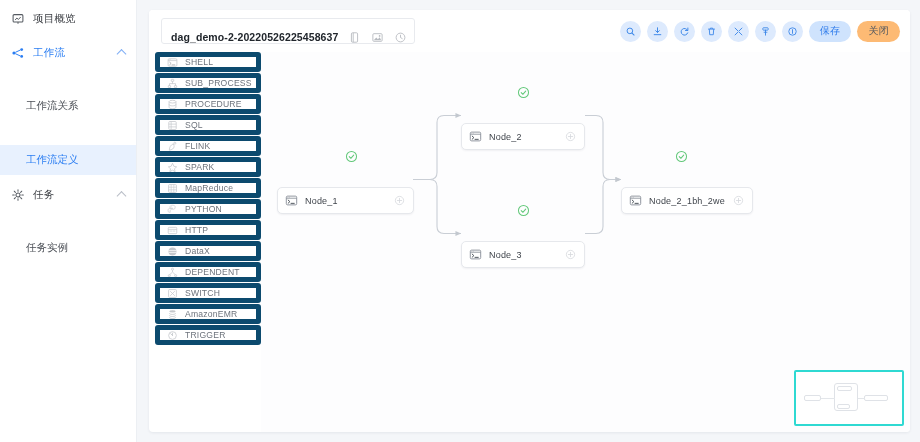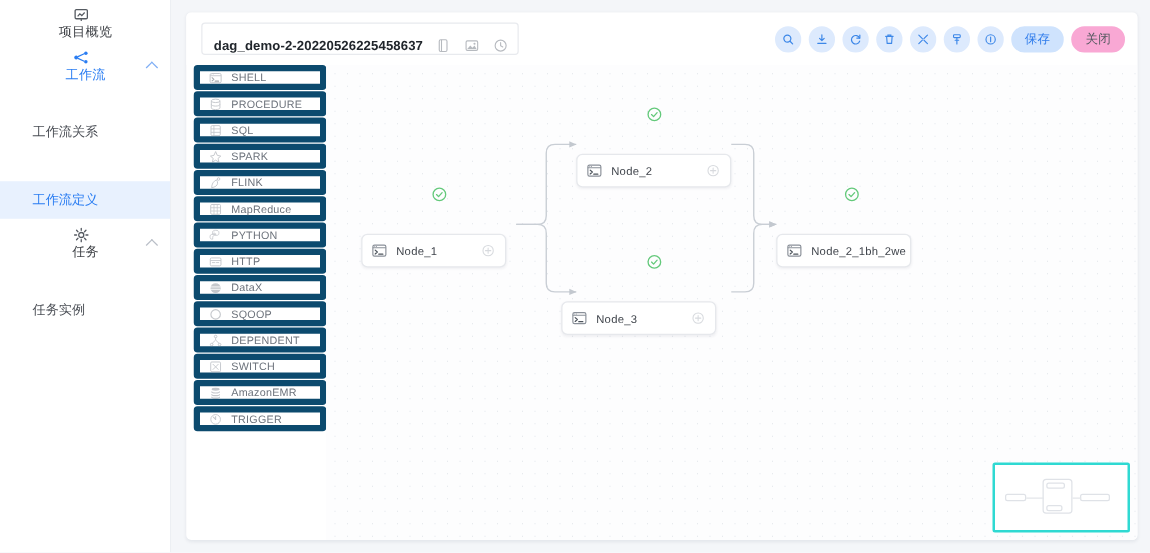--- a/index.html
+++ b/index.html
@@ -12,21 +12,21 @@
   #app { position: relative; width: 920px; height: 442px; display: flex; }
 
   
   .sidebar {
     width: 137px; height: 442px; background: #ffffff;
     border-right: 1px solid #eceff3; flex: 0 0 137px;
     padding-top: 5px; position: relative; z-index: 5;
   }
   .nav-group-head {
     display: flex; align-items: center; height: 28px;
-    padding: 0 10px 0 11px; cursor: pointer; position: relative; flex-direction: column;
+    padding: 0 10px 0 11px; cursor: pointer; position: relative;
   }
   .nav-group-head .nv-ico { width: 14px; height: 14px; flex: 0 0 14px; margin-right: 8px; display:block; }
   .nav-group-head .nv-label { font-size: 10.5px; color: #3c3f44; letter-spacing: .2px; }
   .nav-group-head.active .nv-label { color: #2a7df2; }
   .nav-caret {
     position: absolute; right: 11px; top: 50%; width: 7px; height: 7px;
     border-left: 1.2px solid #b9bec7; border-top: 1.2px solid #b9bec7;
     transform: translateY(-35%) rotate(45deg);
   }
   .nav-group-head.active .nav-caret { border-color: #7faef5; }
@@ -67,21 +67,21 @@
     width: 21px; height: 21px; border-radius: 50%; background: #ddeafd;
     display: flex; align-items: center; justify-content: center; cursor: pointer;
   }
   .rbtn svg { width: 11px; height: 11px; display: block; }
   .pill {
     height: 21px; border-radius: 11px; padding: 0 11px;
     display: flex; align-items: center; justify-content: center;
     font-size: 10px; cursor: pointer; letter-spacing: .3px;
   }
   .pill.primary { background: #cfe3fd; color: #2f7ceb; }
-  .pill.ghost { background: #f9a8d4; color: #53585f; }
+  .pill.ghost { background: #fdba74; color: #53585f; }
 
   
   .ed-body { flex: 1; display: flex; position: relative; min-height: 0; }
 
   
   .palette {
     width: 112px; flex: 0 0 112px; padding: 0 0 0 6px;
     overflow: hidden; position: relative;
   }
   .task-item {
@@ -260,45 +260,54 @@
                   <path d="M1.6 5.2h12.8" stroke="#8a9099" stroke-width="1.05"></path>
                   <circle cx="3.5" cy="3.9" r=".5" fill="#8a9099"></circle>
                   <circle cx="5.2" cy="3.9" r=".5" fill="#8a9099"></circle>
                   <path d="M3.9 7.5l2.1 1.9-2.1 1.9" fill="none" stroke="#4d545c" stroke-width="1.2" stroke-linecap="round" stroke-linejoin="round"></path>
                   <path d="M7.4 11.5h4" stroke="#4d545c" stroke-width="1.2" stroke-linecap="round"></path>
                 </svg>
                 <span class="t-label">SHELL</span>
               </div>
               <div class="task-item">
                 <svg class="t-ico" viewBox="0 0 16 16">
+                  <rect x="6.2" y="1.9" width="3.6" height="3" rx=".6" fill="none" stroke="#8a9099" stroke-width="1.1"></rect>
+                  <rect x="1.9" y="11" width="3.4" height="3" rx=".6" fill="none" stroke="#8a9099" stroke-width="1.1"></rect>
+                  <rect x="10.7" y="11" width="3.4" height="3" rx=".6" fill="none" stroke="#8a9099" stroke-width="1.1"></rect>
+                  <path d="M8 4.9v3.3M3.6 11V8.2h8.8V11" fill="none" stroke="#8a9099" stroke-width="1.1"></path>
+                </svg>
+                <span class="t-label">SUB_PROCESS</span>
+              </div>
+              <div class="task-item">
+                <svg class="t-ico" viewBox="0 0 16 16">
                   <ellipse cx="8" cy="3.9" rx="5" ry="2" fill="none" stroke="#8a9099" stroke-width="1.1"></ellipse>
                   <path d="M3 3.9v8.2c0 1.1 2.2 2 5 2s5-.9 5-2V3.9" fill="none" stroke="#8a9099" stroke-width="1.1"></path>
                   <path d="M3 8c0 1.1 2.2 2 5 2s5-.9 5-2" fill="none" stroke="#8a9099" stroke-width="1.1"></path>
                 </svg>
                 <span class="t-label">PROCEDURE</span>
               </div>
               <div class="task-item">
                 <svg class="t-ico" viewBox="0 0 16 16">
                   <rect x="2.6" y="2.2" width="10.8" height="11.6" rx="1.4" fill="none" stroke="#8a9099" stroke-width="1.1"></rect>
                   <path d="M2.6 6h10.8M2.6 10h10.8M6 2.2v11.6" stroke="#8a9099" stroke-width="1"></path>
                 </svg>
                 <span class="t-label">SQL</span>
               </div>
               <div class="task-item">
                 <svg class="t-ico" viewBox="0 0 16 16">
-                  <path d="M8 1.8l1.9 4.4 4.1.9-3.2 2.7 1 4.4L8 11.8l-3.8 2.4 1-4.4L2 7.1l4.1-.9z" fill="none" stroke="#8a9099" stroke-width="1.1" stroke-linejoin="round"></path>
-                </svg>
-                <span class="t-label">SPARK</span>
-              </div>
-              <div class="task-item">
-                <svg class="t-ico" viewBox="0 0 16 16">
                   <path d="M3.4 13.4c0-4.6 2-7.5 5.6-9.2 2 2.6 1.6 5.6-.6 7.3-1.5 1.2-3.4 1.4-5 1.9z" fill="none" stroke="#8a9099" stroke-width="1.1" stroke-linejoin="round"></path>
                   <circle cx="11.4" cy="3.2" r="1.5" fill="none" stroke="#8a9099" stroke-width="1.1"></circle>
                 </svg>
                 <span class="t-label">FLINK</span>
+              </div>
+              <div class="task-item">
+                <svg class="t-ico" viewBox="0 0 16 16">
+                  <path d="M8 1.8l1.9 4.4 4.1.9-3.2 2.7 1 4.4L8 11.8l-3.8 2.4 1-4.4L2 7.1l4.1-.9z" fill="none" stroke="#8a9099" stroke-width="1.1" stroke-linejoin="round"></path>
+                </svg>
+                <span class="t-label">SPARK</span>
               </div>
               <div class="task-item">
                 <svg class="t-ico" viewBox="0 0 16 16">
                   <rect x="2.3" y="2.3" width="11.4" height="11.4" rx="1.3" fill="none" stroke="#8a9099" stroke-width="1.1"></rect>
                   <path d="M2.3 6.1h11.4M2.3 9.9h11.4M6.1 2.3v11.4M9.9 2.3v11.4" stroke="#8a9099" stroke-width=".9"></path>
                 </svg>
                 <span class="t-label">MapReduce</span>
               </div>
               <div class="task-item">
                 <svg class="t-ico" viewBox="0 0 16 16">
@@ -314,26 +323,20 @@
                   <path d="M4.2 8.8h3M9 8.8h2.6" stroke="#8a9099" stroke-width="1" stroke-linecap="round"></path>
                 </svg>
                 <span class="t-label">HTTP</span>
               </div>
               <div class="task-item">
                 <svg class="t-ico" viewBox="0 0 16 16">
                   <circle cx="8" cy="8" r="5.8" fill="#8a9099"></circle>
                   <path d="M2.5 6.6h11M2.5 9.4h11" stroke="#fff" stroke-width="1"></path>
                 </svg>
                 <span class="t-label">DataX</span>
-              </div>
-              <div class="task-item">
-                <svg class="t-ico" viewBox="0 0 16 16">
-                  <circle cx="8" cy="8" r="5.5" fill="none" stroke="#8a9099" stroke-width="1.3"></circle>
-                </svg>
-                <span class="t-label">SQOOP</span>
               </div>
               <div class="task-item">
                 <svg class="t-ico" viewBox="0 0 16 16">
                   <circle cx="8" cy="3.2" r="1.5" fill="none" stroke="#8a9099" stroke-width="1.1"></circle>
                   <circle cx="3.4" cy="12.6" r="1.5" fill="none" stroke="#8a9099" stroke-width="1.1"></circle>
                   <circle cx="12.6" cy="12.6" r="1.5" fill="none" stroke="#8a9099" stroke-width="1.1"></circle>
                   <path d="M8 4.7v2.6M8 7.3L3.9 11.3M8 7.3l4.1 4" fill="none" stroke="#8a9099" stroke-width="1.05"></path>
                 </svg>
                 <span class="t-label">DEPENDENT</span>
               </div>
@@ -372,21 +375,21 @@
               </marker>
             </defs>
             <g id="edges-root" fill="none" stroke="#c9ced5" stroke-width="1.1">
                 <path d="M152 127.5 H169 Q176 127.5 176 120.5 V70.5 Q176 63.5 183 63.5 H200" marker-end="url(#arrow)"></path>
                 <path d="M152 127.5 H169 Q176 127.5 176 134.5 V174.5 Q176 181.5 183 181.5 H200" marker-end="url(#arrow)"></path>
                 <path d="M324 63.5 H335 Q342 63.5 342 70.5 V120.5 Q342 127.5 349 127.5 H360" marker-end="url(#arrow)"></path>
                 <path d="M324 181.5 H335 Q342 181.5 342 174.5 V134.5 Q342 127.5 349 127.5 H360" marker-end="url(#arrow)"></path>
               </g>
           </svg>
           <div id="nodes-root">
-              <div class="node" style="left: 28px; top: 114px; width: 116px;">
+              <div class="node" style="left: 16px; top: 114px; width: 137px;">
                 <svg class="n-ico" viewBox="0 0 16 16">
                   <rect x="1.6" y="2.6" width="12.8" height="10.8" rx="1.6" fill="#fff" stroke="#8a9099" stroke-width="1.15"></rect>
                   <path d="M1.6 5.2h12.8" stroke="#8a9099" stroke-width="1.05"></path>
                   <circle cx="3.5" cy="3.9" r=".5" fill="#8a9099"></circle>
                   <circle cx="5.2" cy="3.9" r=".5" fill="#8a9099"></circle>
                   <path d="M3.9 7.5l2.1 1.9-2.1 1.9" fill="none" stroke="#4d545c" stroke-width="1.2" stroke-linecap="round" stroke-linejoin="round"></path>
                   <path d="M7.4 11.5h4" stroke="#4d545c" stroke-width="1.2" stroke-linecap="round"></path>
                 </svg>
                 <span class="n-label">Node_1</span>
                 <svg class="n-plus" viewBox="0 0 16 16">
@@ -410,40 +413,40 @@
                 <span class="n-label">Node_2</span>
                 <svg class="n-plus" viewBox="0 0 16 16">
                   <circle cx="8" cy="8" r="6" fill="none" stroke="#a7adb6" stroke-width="1.2"></circle>
                   <path d="M8 4.9v6.2M4.9 8h6.2" stroke="#a7adb6" stroke-width="1.2" stroke-linecap="round"></path>
                 </svg>
               </div>
               <div class="badge" style="left: 255.5px; top: 33px;"><svg viewBox="0 0 16 16" width="13" height="13">
                   <circle cx="8" cy="8" r="6.2" fill="none" stroke="#64c97b" stroke-width="1.3"></circle>
                   <path d="M5.2 8.2l2 2 3.5-3.9" fill="none" stroke="#64c97b" stroke-width="1.3" stroke-linecap="round" stroke-linejoin="round"></path>
                 </svg></div>
-              <div class="node" style="left: 188px; top: 168px; width: 124px;">
+              <div class="node" style="left: 200px; top: 168px; width: 124px;">
                 <svg class="n-ico" viewBox="0 0 16 16">
                   <rect x="1.6" y="2.6" width="12.8" height="10.8" rx="1.6" fill="#fff" stroke="#8a9099" stroke-width="1.15"></rect>
                   <path d="M1.6 5.2h12.8" stroke="#8a9099" stroke-width="1.05"></path>
                   <circle cx="3.5" cy="3.9" r=".5" fill="#8a9099"></circle>
                   <circle cx="5.2" cy="3.9" r=".5" fill="#8a9099"></circle>
                   <path d="M3.9 7.5l2.1 1.9-2.1 1.9" fill="none" stroke="#4d545c" stroke-width="1.2" stroke-linecap="round" stroke-linejoin="round"></path>
                   <path d="M7.4 11.5h4" stroke="#4d545c" stroke-width="1.2" stroke-linecap="round"></path>
                 </svg>
                 <span class="n-label">Node_3</span>
                 <svg class="n-plus" viewBox="0 0 16 16">
                   <circle cx="8" cy="8" r="6" fill="none" stroke="#a7adb6" stroke-width="1.2"></circle>
                   <path d="M8 4.9v6.2M4.9 8h6.2" stroke="#a7adb6" stroke-width="1.2" stroke-linecap="round"></path>
                 </svg>
               </div>
               <div class="badge" style="left: 255.5px; top: 151px;"><svg viewBox="0 0 16 16" width="13" height="13">
                   <circle cx="8" cy="8" r="6.2" fill="none" stroke="#64c97b" stroke-width="1.3"></circle>
                   <path d="M5.2 8.2l2 2 3.5-3.9" fill="none" stroke="#64c97b" stroke-width="1.3" stroke-linecap="round" stroke-linejoin="round"></path>
                 </svg></div>
-              <div class="node" style="left: 360px; top: 114px; width: 108px;">
+              <div class="node" style="left: 360px; top: 114px; width: 132px;">
                 <svg class="n-ico" viewBox="0 0 16 16">
                   <rect x="1.6" y="2.6" width="12.8" height="10.8" rx="1.6" fill="#fff" stroke="#8a9099" stroke-width="1.15"></rect>
                   <path d="M1.6 5.2h12.8" stroke="#8a9099" stroke-width="1.05"></path>
                   <circle cx="3.5" cy="3.9" r=".5" fill="#8a9099"></circle>
                   <circle cx="5.2" cy="3.9" r=".5" fill="#8a9099"></circle>
                   <path d="M3.9 7.5l2.1 1.9-2.1 1.9" fill="none" stroke="#4d545c" stroke-width="1.2" stroke-linecap="round" stroke-linejoin="round"></path>
                   <path d="M7.4 11.5h4" stroke="#4d545c" stroke-width="1.2" stroke-linecap="round"></path>
                 </svg>
                 <span class="n-label">Node_2_1bh_2we</span>
                 <svg class="n-plus" viewBox="0 0 16 16">

